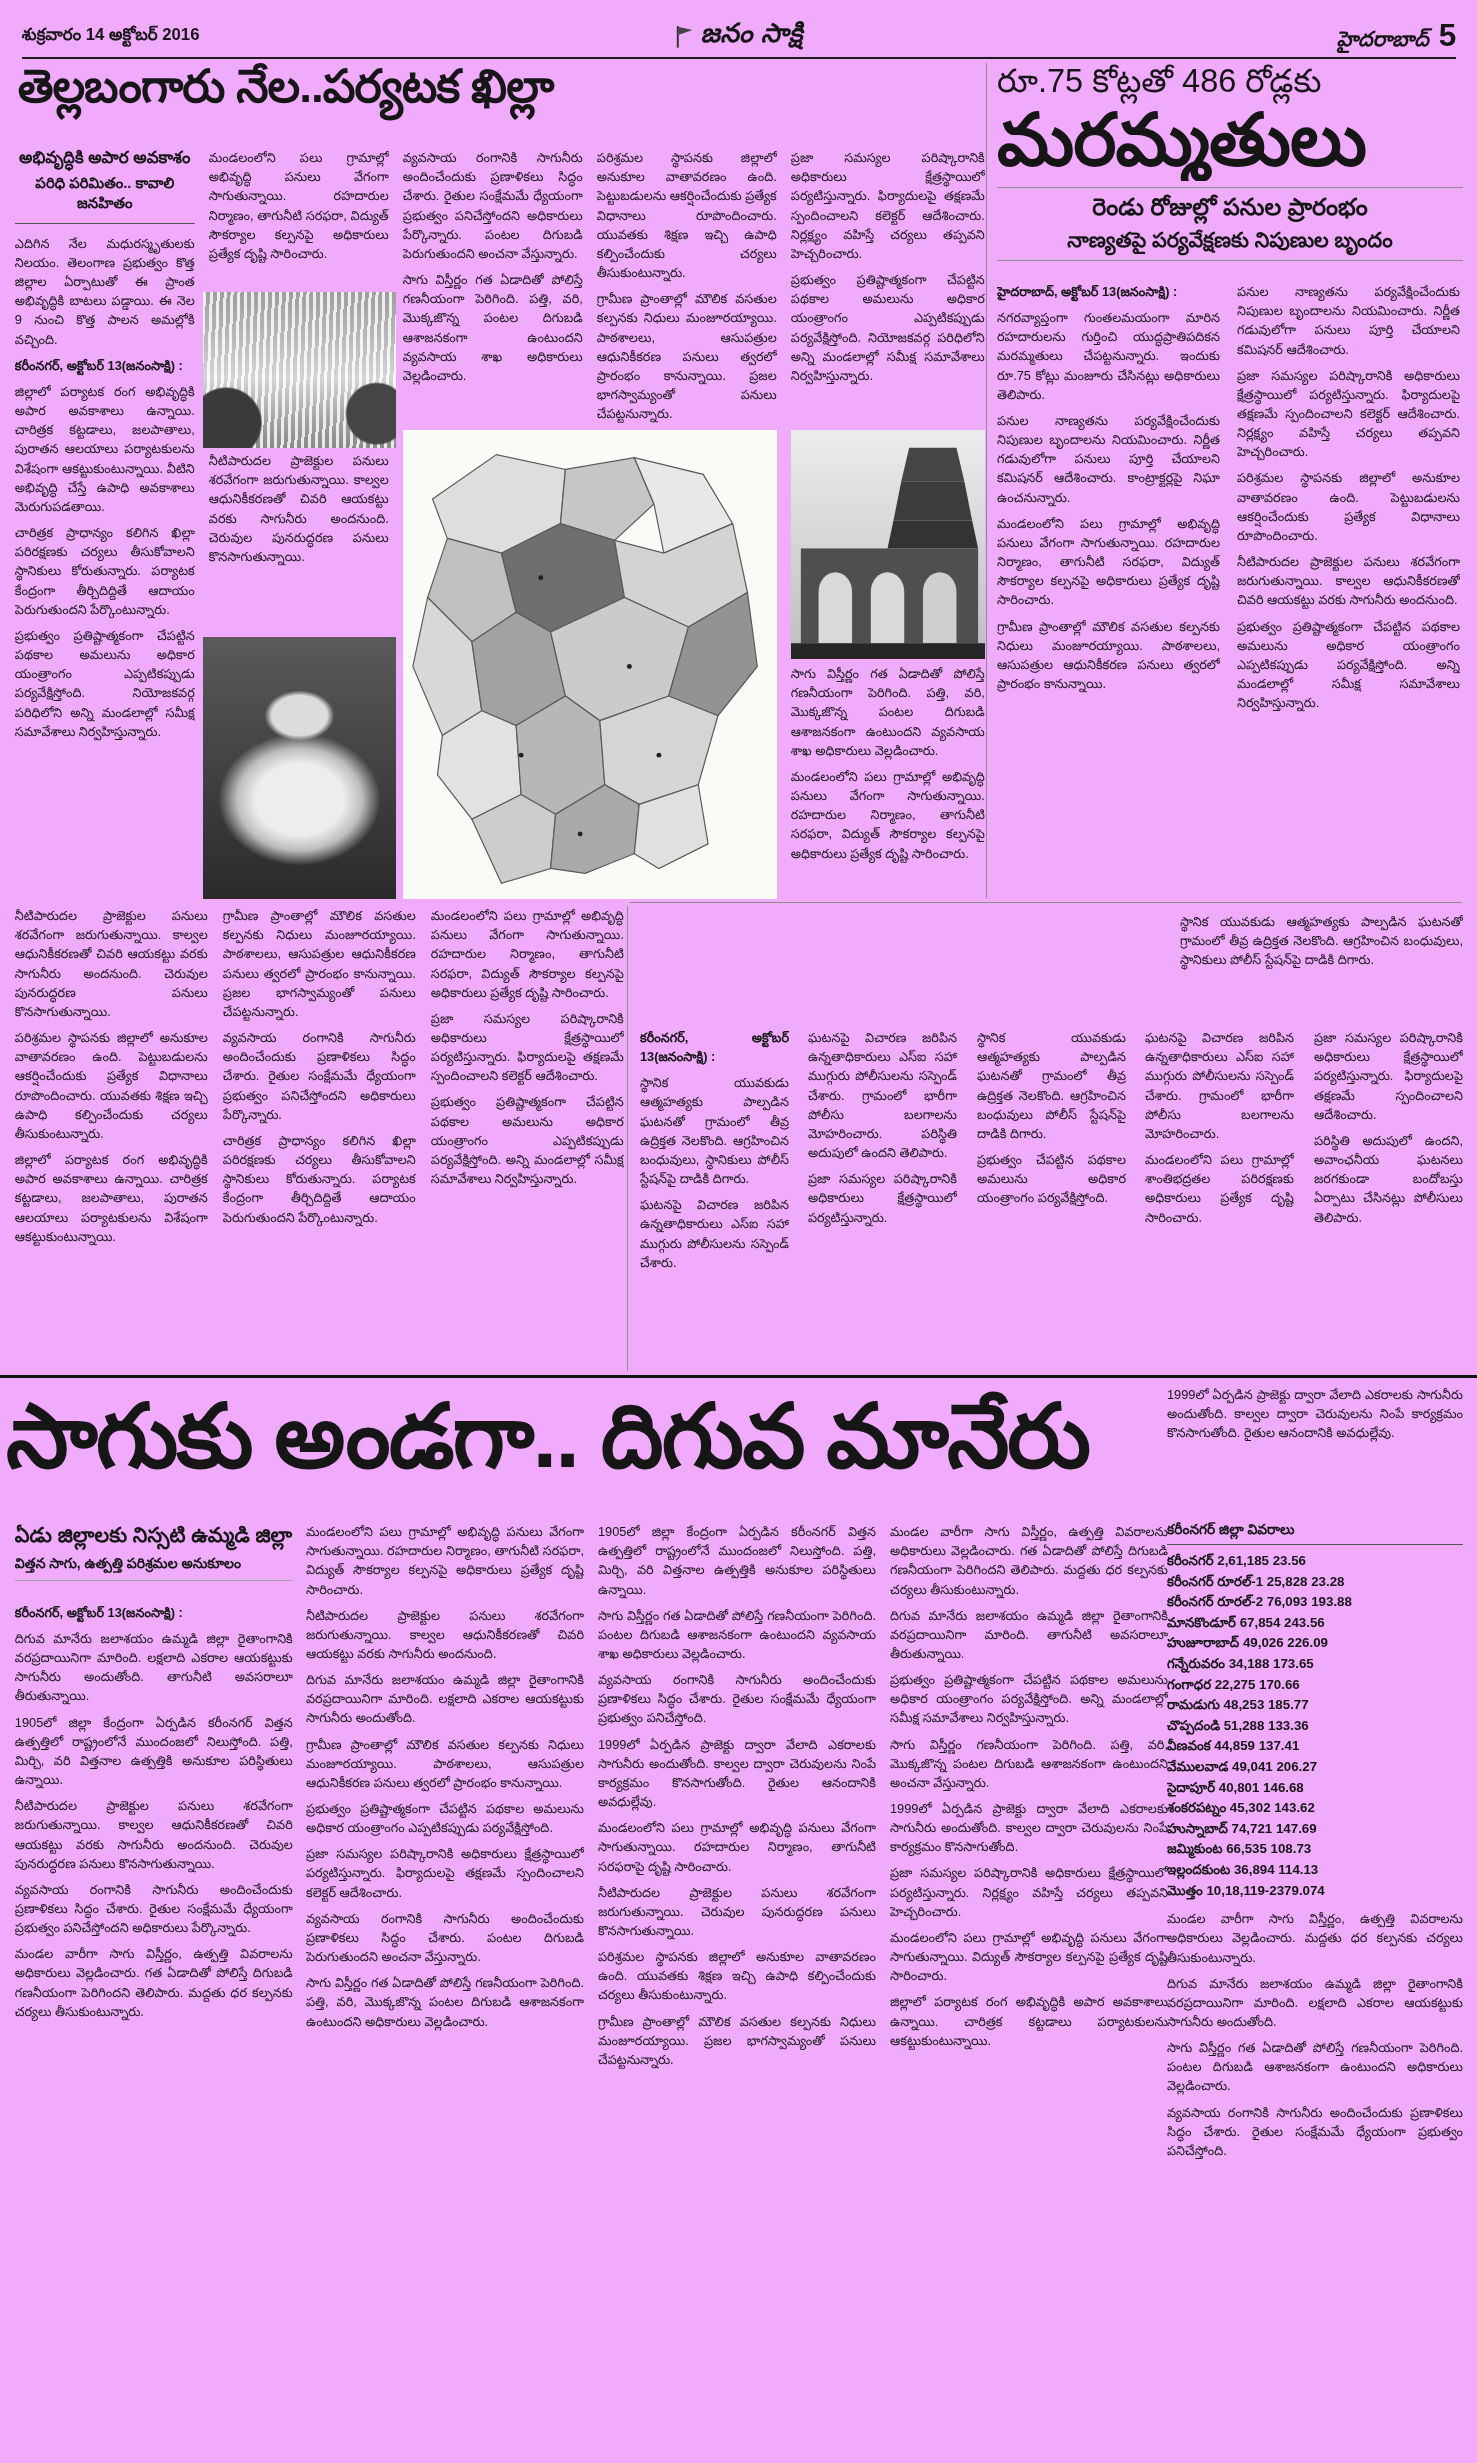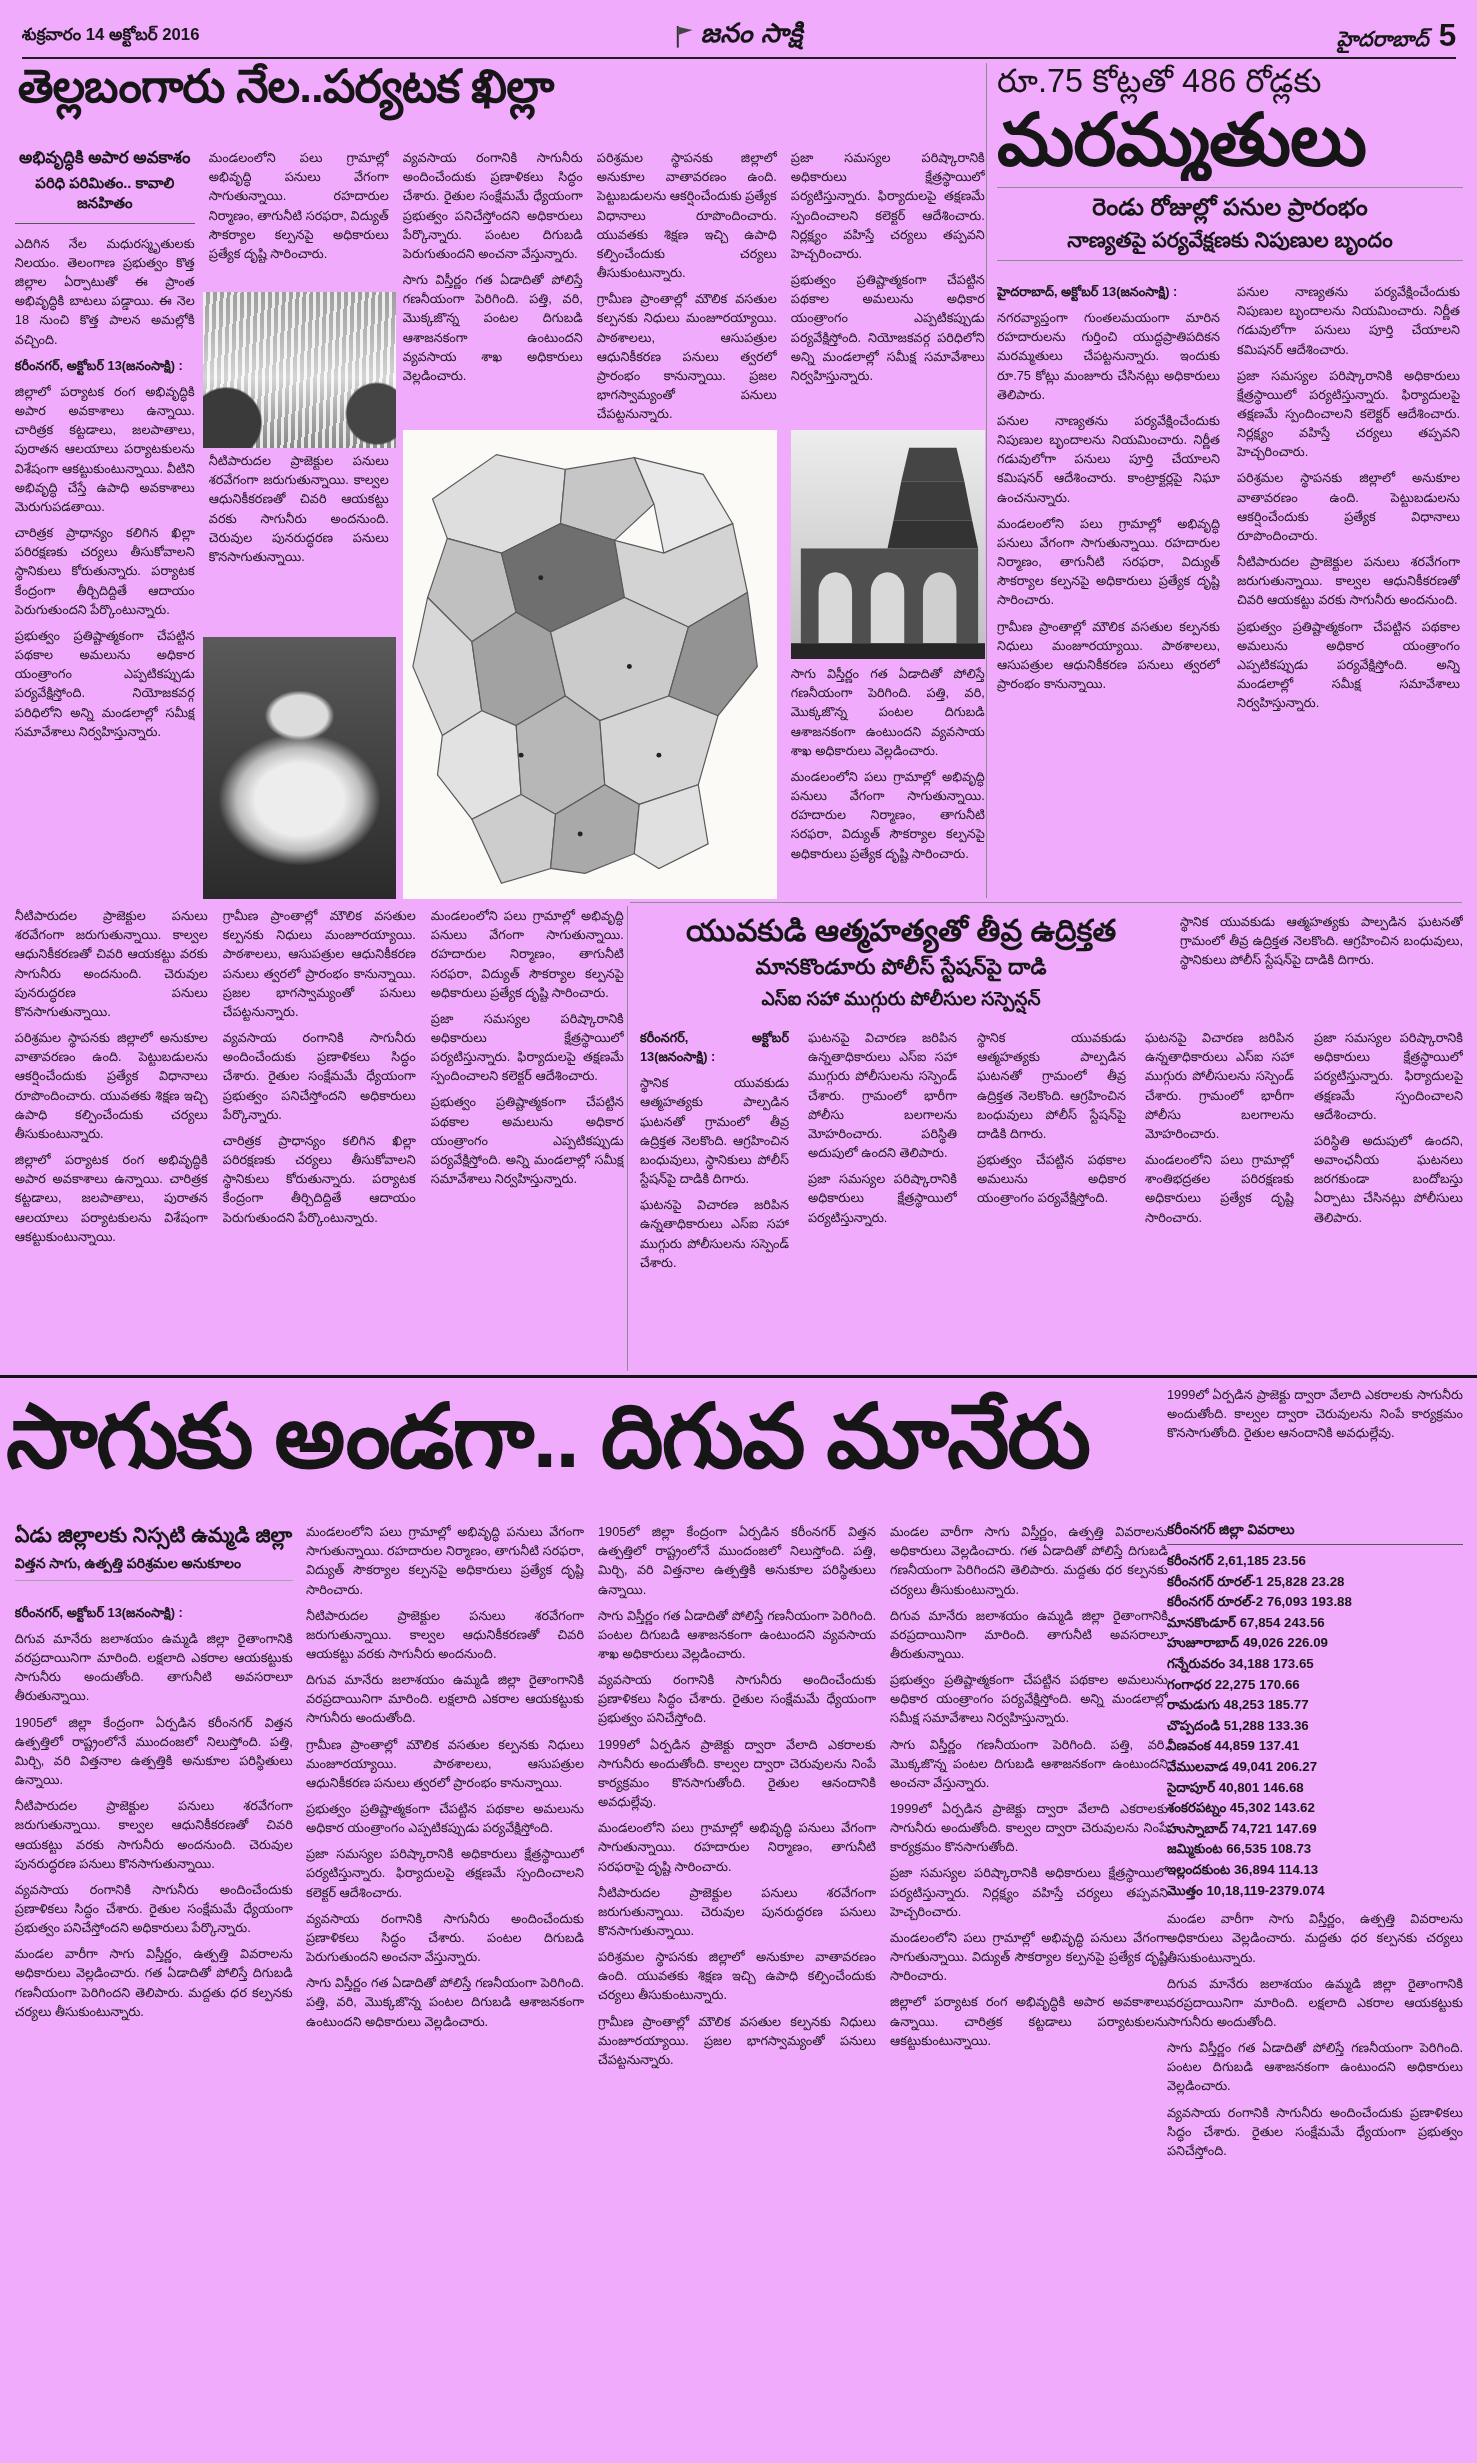--- a/index.html
+++ b/index.html
@@ -73,21 +73,21 @@
       <span class="pno">5</span>
     </div>
   </div>
 
   <h1 class="a1-head abs">తెల్లబంగారు నేల..పర్యటక ఖిల్లా</h1>
 
   <div class="abs" style="left:14.8px;top:148px;width:970px;height:751px;">
     <div class="col abs" style="left:0;top:0;width:180px;height:751px;">
       <div class="deck1">అభివృద్ధికి అపార అవకాశం</div>
       <div class="deck2">పరిధి పరిమితం.. కావాలి జనహితం</div>
-      <p class="para">ఎదిగిన నేల మధురస్మృతులకు నిలయం. తెలంగాణ ప్రభుత్వం కొత్త జిల్లాల ఏర్పాటుతో ఈ ప్రాంత అభివృద్ధికి బాటలు పడ్డాయి. ఈ నెల 18 నుంచి కొత్త పాలన అమల్లోకి వచ్చింది.</p>
+      <p class="para">ఎదిగిన నేల మధురస్మృతులకు నిలయం. తెలంగాణ ప్రభుత్వం కొత్త జిల్లాల ఏర్పాటుతో ఈ ప్రాంత అభివృద్ధికి బాటలు పడ్డాయి. ఈ నెల 9 నుంచి కొత్త పాలన అమల్లోకి వచ్చింది.</p>
       <p class="para dateline">కరీంనగర్, అక్టోబర్ 13(జనంసాక్షి) :</p>
       <div>
           <p class="para">జిల్లాలో పర్యాటక రంగ అభివృద్ధికి అపార అవకాశాలు ఉన్నాయి. చారిత్రక కట్టడాలు, జలపాతాలు, పురాతన ఆలయాలు పర్యాటకులను విశేషంగా ఆకట్టుకుంటున్నాయి. వీటిని అభివృద్ధి చేస్తే ఉపాధి అవకాశాలు మెరుగుపడతాయి.</p>
           <p class="para">చారిత్రక ప్రాధాన్యం కలిగిన ఖిల్లా పరిరక్షణకు చర్యలు తీసుకోవాలని స్థానికులు కోరుతున్నారు. పర్యాటక కేంద్రంగా తీర్చిదిద్దితే ఆదాయం పెరుగుతుందని పేర్కొంటున్నారు.</p>
           <p class="para">ప్రభుత్వం ప్రతిష్టాత్మకంగా చేపట్టిన పథకాల అమలును అధికార యంత్రాంగం ఎప్పటికప్పుడు పర్యవేక్షిస్తోంది. నియోజకవర్గ పరిధిలోని అన్ని మండలాల్లో సమీక్ష సమావేశాలు నిర్వహిస్తున్నారు.</p>
         </div>
     </div>
 
     <div class="col abs" style="left:194px;top:0;width:180px;height:140px;">
         <p class="para">మండలంలోని పలు గ్రామాల్లో అభివృద్ధి పనులు వేగంగా సాగుతున్నాయి. రహదారుల నిర్మాణం, తాగునీటి సరఫరా, విద్యుత్ సౌకర్యాల కల్పనపై అధికారులు ప్రత్యేక దృష్టి సారించారు.</p>
@@ -211,25 +211,20 @@
       <p class="para">పనుల నాణ్యతను పర్యవేక్షించేందుకు నిపుణుల బృందాలను నియమించారు. నిర్ణీత గడువులోగా పనులు పూర్తి చేయాలని కమిషనర్ ఆదేశించారు.</p>
       <p class="para">ప్రజా సమస్యల పరిష్కారానికి అధికారులు క్షేత్రస్థాయిలో పర్యటిస్తున్నారు. ఫిర్యాదులపై తక్షణమే స్పందించాలని కలెక్టర్ ఆదేశించారు. నిర్లక్ష్యం వహిస్తే చర్యలు తప్పవని హెచ్చరించారు.</p>
       <p class="para">పరిశ్రమల స్థాపనకు జిల్లాలో అనుకూల వాతావరణం ఉంది. పెట్టుబడులను ఆకర్షించేందుకు ప్రత్యేక విధానాలు రూపొందించారు.</p>
       <p class="para">నీటిపారుదల ప్రాజెక్టుల పనులు శరవేగంగా జరుగుతున్నాయి. కాల్వల ఆధునికీకరణతో చివరి ఆయకట్టు వరకు సాగునీరు అందనుంది.</p>
       <p class="para">ప్రభుత్వం ప్రతిష్టాత్మకంగా చేపట్టిన పథకాల అమలును అధికార యంత్రాంగం ఎప్పటికప్పుడు పర్యవేక్షిస్తోంది. అన్ని మండలాల్లో సమీక్ష సమావేశాలు నిర్వహిస్తున్నారు.</p>
     </div>
 
   <div class="rule-h abs" style="left:630px;top:902px;width:832px;"></div>
   <div class="rule-v abs" style="left:627px;top:906px;height:465px;"></div>
 
-  <div class="abs" style="left:640px;top:912px;width:522px;height:110px;overflow:hidden;">
-    <div class="a3-head">యువకుడి ఆత్మహత్యతో తీవ్ర ఉద్రిక్తత</div>
-    <div class="a3-sub1">మానకొండూరు పోలీస్ స్టేషన్‌పై దాడి</div>
-    <div class="a3-sub2">ఎస్ఐ సహా ముగ్గురు పోలీసుల సస్పెన్షన్</div>
-  </div>
   <div class="col abs" style="left:1180px;top:912px;width:283px;height:108px;">
       <p class="para">స్థానిక యువకుడు ఆత్మహత్యకు పాల్పడిన ఘటనతో గ్రామంలో తీవ్ర ఉద్రిక్తత నెలకొంది. ఆగ్రహించిన బంధువులు, స్థానికులు పోలీస్ స్టేషన్‌పై దాడికి దిగారు.</p>
     </div>
 
   <div class="abs" style="left:640px;top:1028px;width:823px;height:341px;">
     <div class="col abs" style="left:0;top:0;width:149px;height:341px;">
       <p class="para dateline">కరీంనగర్, అక్టోబర్ 13(జనంసాక్షి) :</p>
       <div>
           <p class="para">స్థానిక యువకుడు ఆత్మహత్యకు పాల్పడిన ఘటనతో గ్రామంలో తీవ్ర ఉద్రిక్తత నెలకొంది. ఆగ్రహించిన బంధువులు, స్థానికులు పోలీస్ స్టేషన్‌పై దాడికి దిగారు.</p>
           <p class="para">ఘటనపై విచారణ జరిపిన ఉన్నతాధికారులు ఎస్ఐ సహా ముగ్గురు పోలీసులను సస్పెండ్ చేశారు.</p>

